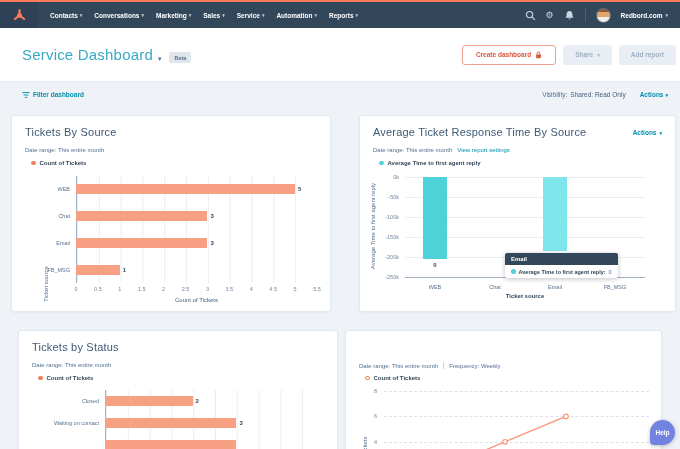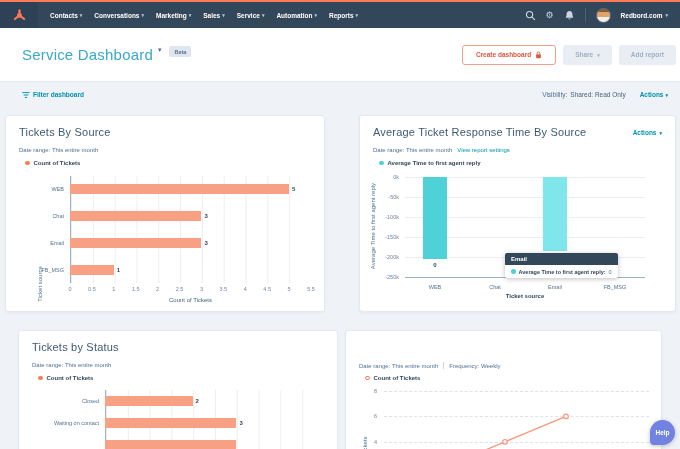--- a/index.html
+++ b/index.html
@@ -16,42 +16,42 @@
   .nav-right{margin-left:auto;display:flex;align-items:center;gap:10px;padding-right:12px;}
   .nav-icon{display:block;cursor:pointer;}
   .gear-glyph{font-size:9px;color:#cbd6e2;line-height:1;cursor:pointer;}
   .nav-sep{width:1px;height:14px;background:#49607a;}
   .avatar{width:15px;height:15px;border-radius:50%;background:linear-gradient(180deg,#8a5a33 0 22%,#e0a36b 22% 60%,#f2efe9 60%);border:1px solid #5a7188;cursor:pointer;}
   .account{font-size:6.5px;font-weight:bold;color:#ffffff;display:flex;gap:3px;align-items:center;cursor:pointer;}
   .account .caret{font-size:5px;color:#b7c6d4;}
 
   
   .pagehead{position:absolute;top:28px;left:0;right:0;height:54px;background:#ffffff;display:flex;align-items:center;padding:0 4px 0 22px;border-bottom:1px solid #e3e9f0;}
-  .title-wrap{display:flex;align-items:flex-start;}
+  .title-wrap{display:flex;align-items:flex-end;}
   .page-title{font-size:15px;font-weight:400;color:#38a9c6;letter-spacing:.2px;cursor:pointer;}
   .title-caret{font-size:7px;color:#506e91;margin-left:5px;cursor:pointer;}
   .beta{background:#dfe6ee;color:#55718f;font-size:5.5px;font-weight:bold;padding:2.5px 5px;border-radius:2px;margin-left:8px;}
   .head-buttons{margin-left:auto;display:flex;gap:7px;align-items:center;}
   .btn{height:20px;border-radius:3px;font-size:6.5px;font-weight:bold;display:inline-flex;align-items:center;gap:4px;border:none;cursor:pointer;font-family:inherit;}
   .btn-outline{background:#ffffff;border:1px solid #f0a08e;color:#d8573f;padding:0 13px;}
   .btn-gray{background:#e9eef5;color:#9fb0c3;padding:0 12px;}
   .btn-gray .caret{font-size:5px;}
 
   
   .toolbar{position:absolute;top:82px;left:0;right:0;height:25px;display:flex;align-items:center;padding:0 12px 0 22px;}
   .filter-link{color:#0091ae;font-size:6.5px;font-weight:bold;display:flex;align-items:center;gap:3px;cursor:pointer;}
   .toolbar-right{margin-left:auto;display:flex;gap:14px;align-items:center;font-size:6.5px;}
   .vis-wrap{display:flex;gap:3px;color:#516f90;}
   .vis-value{color:#44607e;}
   .actions-link{color:#0091ae;font-weight:bold;display:flex;gap:2px;align-items:center;cursor:pointer;}
   .actions-link .caret{font-size:5px;}
 
   
   .card{position:absolute;background:#ffffff;border:1px solid #e3e9f0;border-radius:3px;box-shadow:0 1px 3px rgba(45,62,80,.05);}
-  .card1{left:5px;top:115px;width:320px;height:197px;}
+  .card1{left:11px;top:115px;width:320px;height:197px;}
   .card2{left:359px;top:115px;width:317px;height:197px;}
   .card3{left:18px;top:330px;width:320px;height:205px;}
   .card4{left:345px;top:330px;width:317px;height:205px;}
   .card h2{font-size:11px;font-weight:400;color:#3e5974;position:absolute;left:13px;top:10px;letter-spacing:.2px;white-space:nowrap;}
   .daterow{position:absolute;left:13px;top:31px;font-size:6px;color:#516f90;display:flex;gap:5px;align-items:center;white-space:nowrap;}
   .daterow .link{color:#0091ae;cursor:pointer;}
   .daterow .pipe{width:1px;height:7px;background:#cbd6e2;}
   .legend{position:absolute;left:19px;top:44px;display:flex;align-items:center;gap:4px;font-size:6px;font-weight:bold;color:#33475b;white-space:nowrap;}
   .dot{width:4.5px;height:4.5px;border-radius:50%;background:#f2805e;flex:0 0 auto;}
   .ringdot{width:4.5px;height:4.5px;border-radius:50%;border:1.5px solid #f2805e;background:#fff;flex:0 0 auto;}

